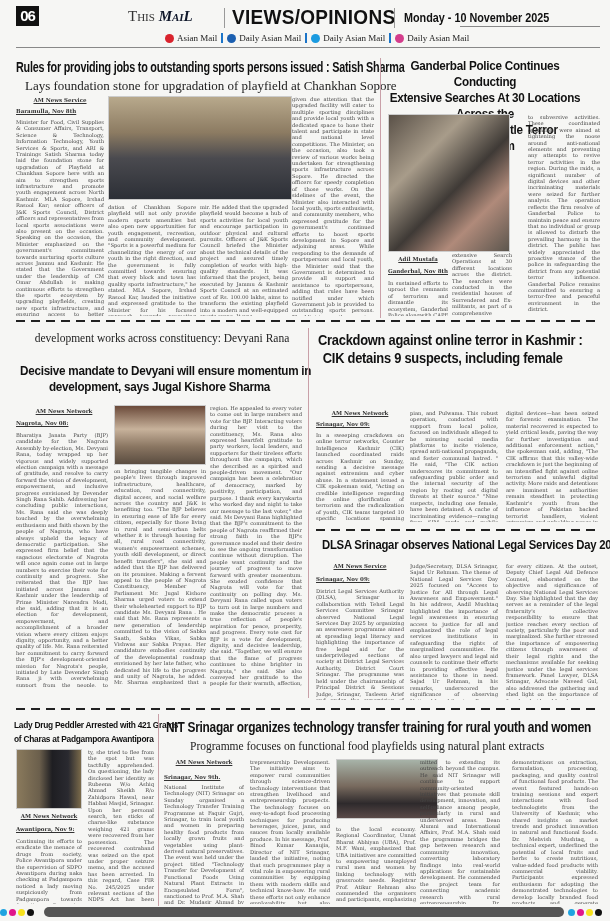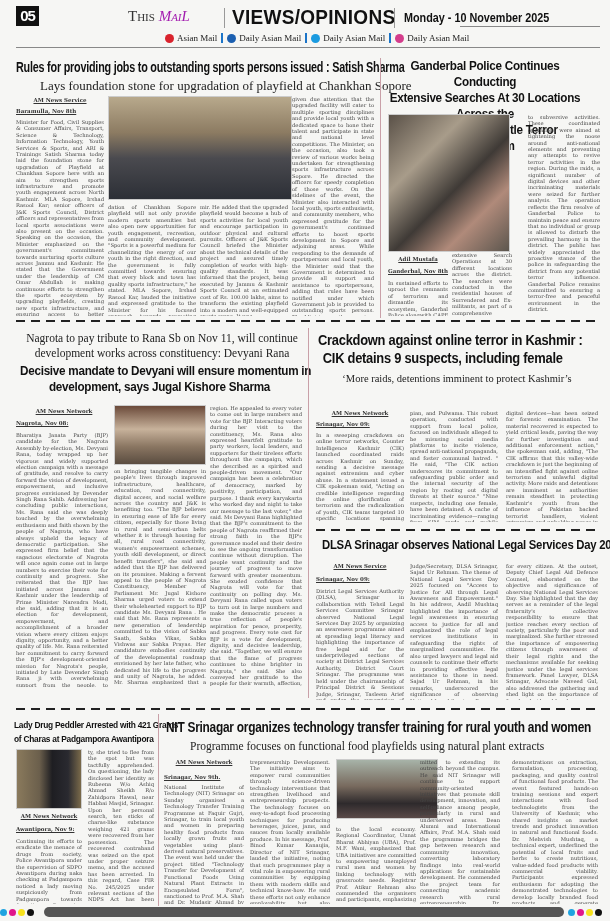--- a/index.html
+++ b/index.html
@@ -1,20 +1,20 @@
 <!DOCTYPE html>
 <html><head>
 <meta charset="utf-8">
 <style>
 *{box-sizing:border-box;margin:0;padding:0}
 body{width:610px;height:921px;background:#f6f6f4;font-family:"DejaVu Serif",serif;color:#222;overflow:hidden;position:relative}
 .abs{position:absolute}
 .pagenum{left:16px;top:6px;width:23px;height:20px;background:#111;color:#fff;font:bold 15px "Liberation Sans",sans-serif;text-align:center;line-height:20px;letter-spacing:-1px}
 .brand{left:128px;top:8px;font:15px "Liberation Serif",serif;color:#333;font-variant:small-caps}
-.brand b{color:#a21caf;font-style:italic;font-weight:normal}
+.brand b{color:#0f172a;font-style:italic;font-weight:bold}
 .vsep{top:8px;width:1px;height:20px;background:#999}
 .section{left:232px;top:6px;font:bold 20px "Liberation Sans",sans-serif;color:#111;letter-spacing:.3px;transform:scaleX(.95);transform-origin:left}
 .date{left:404px;top:11px;font:bold 12px "Liberation Sans",sans-serif;color:#111;transform:scaleX(.9);transform-origin:left}
 .hrule{height:1px;background:#888}
 .social{left:165px;top:33px;font:9px "Liberation Serif",serif;color:#222;display:flex;align-items:center;gap:2px;white-space:nowrap}
 .ic{display:inline-block;width:9px;height:9px;border-radius:50%;margin-right:1px}
 .pipe{display:inline-block;width:2px;height:10px;background:#1b74c8;margin:0 2px}
 .hl{font-family:"Liberation Sans",sans-serif;font-weight:bold;color:#111;white-space:nowrap;transform-origin:left;letter-spacing:-.3px}
 .sub{font-family:"Liberation Serif",serif;color:#222;white-space:nowrap}
 .txt{font:5.2px/6.4px "DejaVu Serif",serif;color:#444;text-align:justify;overflow:hidden}
@@ -22,21 +22,21 @@
 .dl{font:bold 5.5px "DejaVu Serif",serif;color:#333;text-decoration:underline}
 .photo{border:1px solid #ccc;overflow:hidden}
 .dash{height:2px;background:repeating-linear-gradient(90deg,#222 0 9px,transparent 9px 15px)}
 .vr{width:1px;background:#c9a0a8}
 .fbar{height:10px;background:#555;border-radius:5px}
 .dot{display:inline-block;width:7px;height:7px;border-radius:50%;margin-right:2px}
 </style>
 </head>
 <body>
 
-<div class="abs pagenum">05</div>
+<div class="abs pagenum">06</div>
 <div class="abs brand"><span>This</span> <b>MaiL</b></div>
 <div class="abs vsep" style="left:224px"></div>
 <div class="abs section">VIEWS/OPINIONS</div>
 <div class="abs vsep" style="left:394px"></div>
 <div class="abs date">Monday - 10  November 2025</div>
 <div class="abs hrule" style="left:460px;width:140px;top:26px"></div>
 <div class="abs social">
   <span class="ic" style="background:#d9232d"></span>
     <span>Asian Mail</span>
     <span class="pipe"></span>
@@ -46,21 +46,21 @@
   <span class="ic" style="background:#1b9be0"></span>
     <span>Daily Asian Mail</span>
     <span class="pipe"></span>
   <span class="ic" style="background:#d43d8c"></span>
     <span>Daily Asian Mail</span>
 </div>
 <div class="abs hrule" style="left:16px;width:584px;top:47px"></div>
 
 <div>
   <div class="abs hl" style="left:16px;top:58px;font-size:15px;transform:scaleX(.72)">Rules for providing jobs to outstanding sports persons issued : Satish Sharma</div>
-  <div class="abs sub" style="left:40px;top:78px;font-size:13px">Lays foundation stone for upgradation of playfield at Chankhan Sopore</div>
+  <div class="abs sub" style="left:25px;top:78px;font-size:13px">Lays foundation stone for upgradation of playfield at Chankhan Sopore</div>
   <div class="abs by" style="left:16px;top:97px;width:88px">AM News Service</div>
   <div class="abs dl" style="left:16px;top:108px">Baramulla, Nov 8th</div>
   <div class="abs txt" style="left:16px;top:119px;width:88px;height:197px">Minister for Food, Civil Supplies &amp; Consumer Affairs, Transport, Science &amp; Technology, Information Technology, Youth Services &amp; Sports, and ARI &amp; Trainings Satish Sharma today laid the foundation stone for upgradation of Playfield at Chankhan Sopore here with an aim to strengthen sports infrastructure and promote youth engagement across North Kashmir. MLA Sopore, Irshad Rasool Kar; senior officers of J&amp;K Sports Council, District officers and representatives from local sports associations were also present on the occasion. Speaking on the occasion, the Minister emphasized on the government's commitment towards nurturing sports culture across Jammu and Kashmir. He stated that the Government under the leadership of CM Omar Abdullah is making continuous efforts to strengthen the sports ecosystem by upgrading playfields, creating new sports infrastructure, and ensuring access to better training facilities for young athletes. He further added that the upgra-</div>
   <div class="abs photo" style="left:108px;top:96px;width:184px;height:104px;background:linear-gradient(180deg,#b8a98c 0%,#8c7b62 35%,#4a4a4f 60%,#2c2f36 100%)"></div>
   <div class="abs txt" style="left:108px;top:204px;width:88px;height:112px">dation of Chankhan Sopore playfield will not only provide modern sports amenities but also open new opportunities for youth engagement, recreation, and community development. "Sports is a powerful medium for channelizing the energy of our youth in the right direction, and the government is fully committed towards ensuring that every block and town has quality sports infrastructure," he stated. MLA Sopore, Irshad Rasool Kar, lauded the initiative and expressed gratitude to the Minister for his focused approach towards promoting sports in North Kash-</div>
   <div class="abs txt" style="left:200px;top:204px;width:88px;height:112px">mir. He added that the upgraded playfield would become a hub of sports activities for local youth and encourage participation in outdoor physical and cultural pursuits. Officers of J&amp;K Sports Council briefed the Minister about the technical details of the project and assured timely completion of works with high-quality standards. It was informed that the project, being executed by Jammu &amp; Kashmir Sports Council at an estimated cost of Rs. 100.00 lakhs, aims to transform the existing playfield into a modern and well-equipped sports arena. It was</div>
   <div class="abs txt" style="left:292px;top:96px;width:82px;height:220px">given due attention that the upgraded facility will cater to multiple sporting disciplines and provide local youth with a dedicated space to hone their talent and participate in state and national level competitions. The Minister, on the occasion, also took a review of various works being undertaken for strengthening sports infrastructure across Sopore. He directed the officers for speedy completion of those works. On the sidelines of the event, the Minister also interacted with local youth, sports enthusiasts, and community members, who expressed gratitude for the government's continued efforts to boost sports development in Sopore and adjoining areas. While responding to the demands of sportspersons and local youth, the Minister said that the Government is determined to provide all support and assistance to sportspersons, adding that rules have been notified under which Government job is provided to outstanding sports persons. The Minister, on the occasion, also watched the finals of Rahim Memorial Tournament and distributed prizes among the winner and runner up teams.</div>
 </div>
 <div class="abs vr" style="left:380px;top:58px;height:260px"></div>
 
@@ -75,21 +75,20 @@
   <div class="abs dl" style="left:388px;top:268px">Ganderbal, Nov 8th</div>
   <div class="abs txt" style="left:388px;top:280px;width:60px;height:36px">In sustained efforts to uproot the remnants of terrorism and dismantle its ecosystem, Ganderbal Police alongwith CAPF continues carrying out</div>
   <div class="abs txt" style="left:452px;top:252px;width:60px;height:64px">extensive Search Operations at 30 different locations across the district. The searches were conducted in the residential houses of Surrendered and Ex-militants, as part of a comprehensive strategy to identify and neutralize elements and networks providing support</div>
   <div class="abs txt" style="left:528px;top:114px;width:72px;height:202px">to subversive activities. These coordinated operations were aimed at tightening the noose around anti-national elements and preventing any attempts to revive terror activities in the region. During the raids, a significant number of digital devices and other incriminating materials were seized for further analysis. The operation reflects the firm resolve of Ganderbal Police to maintain peace and ensure that no individual or group is allowed to disturb the prevailing harmony in the district. The public has widely appreciated the proactive stance of the police in safeguarding the district from any potential terror influence. Ganderbal Police remains committed to ensuring a terror-free and peaceful environment in the district.</div>
 </div>
 
 <div class="abs dash" style="left:16px;top:320px;width:584px"></div>
 
 <div>
   <div class="abs sub" style="left:22px;top:331px;font-size:11.5px;line-height:15px;text-align:center;width:280px">
-    <div>Nagrota to pay tribute to Rana Sb on Nov 11, will continue</div>
     <div>development works across constituency: Devyani Rana</div>
   </div>
   <div class="abs hl" style="left:20px;top:363px;width:310px;font-size:13px;line-height:16px;text-align:center;transform:scaleX(.9)">
     <div>Decisive mandate to Devyani will ensure momentum in</div>
     <div>development, says Jugal Kishore Sharma</div>
   </div>
   <div class="abs by" style="left:16px;top:408px;width:96px">AM News Network</div>
   <div class="abs dl" style="left:16px;top:420px">Nagrota, Nov 08:</div>
   <div class="abs txt" style="left:16px;top:432px;width:92px;height:255px">Bharatiya Janata Party (BJP) candidate for the Nagrota Assembly by-election, Ms. Devyani Rana, today wrapped up her vigorous and widely supported election campaign with a message of gratitude, and resolve to carry forward the vision of development, empowerment, and inclusive progress envisioned by Devender Singh Rana Sahib. Addressing her concluding public interactions, Ms. Rana said she was deeply touched by the overwhelming enthusiasm and faith shown by the people of Nagrota, who have always upheld the legacy of democratic participation. She expressed firm belief that the sagacious electorate of Nagrota will once again come out in large numbers to exercise their vote for continuity and progress. She reiterated that the BJP has initiated across Jammu and Kashmir under the leadership of Prime Minister Narendra Modi, she said, adding that it is an election for development, empowerment, and accomplishment of a broader vision where every citizen enjoys dignity, opportunity, and a better quality of life. Ms. Rana reiterated her commitment to carry forward the BJP's development-oriented mission for Nagrota's people, initiated by Late Devender Singh Rana ji with overwhelming support from the people, to transform the constituency into a hub of progress, eco tourism and economic to create better livelihood opportunities for all. She said the BJP's governance model has focused</div>
   <div class="abs photo" style="left:114px;top:405px;width:92px;height:60px;background:linear-gradient(180deg,#6b4a3a 0%,#c7b29b 40%,#8a7662 70%,#5a4c40 100%)"></div>
@@ -97,21 +96,20 @@
   <div class="abs txt" style="left:210px;top:405px;width:92px;height:282px">region. He appealed to every voter to come out in large numbers and vote for the BJP. Interacting voters during her visit to the constituency, Ms. Rana also expressed heartfelt gratitude to party workers, local leaders, and supporters for their tireless efforts throughout the campaign, which she described as a spirited and people-driven movement. "Our campaign has been a celebration of democracy, marked by positivity, participation, and purpose. I thank every karyakarta who worked day and night to take our message to the last voter," she said. Ms Devyani Rana highlighted that the BJP's commitment to the people of Nagrota reaffirmed their strong faith in the BJP's governance model and their desire to see the ongoing transformation continue without disruption. The people want continuity and the journey of progress to move forward with greater momentum. She exuded confidence that Nagrota will vote for that continuity on polling day. Ms. Devyani Rana called upon voters to turn out in large numbers and make the democratic process a true reflection of people's aspiration for peace, prosperity, and progress. Every vote cast for BJP is a vote for development, dignity, and decisive leadership, she said. "Together, we will ensure that the flame of progress continues to shine brighter in Nagrota," she said. She also conveyed her gratitude to the people for their warmth, affection, and trust, reaffirming her commitment to serve with honesty, humility, and commitment. "Nagrota's story is one of potential and promise — and together, we</div>
 </div>
 <div class="abs vr" style="left:308px;top:328px;height:370px"></div>
 
 <div>
   <div class="abs hl" style="left:318px;top:331px;width:290px;font-size:15px;line-height:18px;text-align:center;transform:scaleX(.86)">
     <div>Crackdown against online terror in Kashmir :</div>
     <div>CIK detains 9 suspects, including female</div>
   </div>
   <div class="abs sub" style="left:316px;top:372px;width:282px;font-size:10.5px;line-height:14px;text-align:center">
-    <div>‘More raids, detentions imminent to  protect Kashmir’s</div>
   </div>
   <div class="abs by" style="left:316px;top:410px;width:88px">AM News Network</div>
   <div class="abs dl" style="left:316px;top:421px">Srinagar, Nov 09:</div>
   <div class="abs txt" style="left:316px;top:432px;width:88px;height:90px">In a sweeping crackdown on online terror networks, Counter Intelligence Kashmir (CIK) launched coordinated raids across Kashmir on Sunday, sending a decisive message against extremism and cyber abuse. In a statement issued a CIK spokesman said, "Acting on credible intelligence regarding the online glorification of terrorism and the radicalization of youth, CIK teams targeted 10 specific locations spanning Srinagar, Kulgam, Baramulla, Sho-</div>
   <div class="abs txt" style="left:410px;top:410px;width:88px;height:112px">pian, and Pulwama. This robust operation, conducted with support from local police, focused on individuals alleged to be misusing social media platforms to incite violence, spread anti-national propaganda, and foster communal hatred. " He said, "The CIK action underscores its commitment to safeguarding public order and the internal security of the region by rooting out digital threats at their source." "Nine suspects, including one female, have been detained. A cache of incriminating evidence—ranging from SIM cards and mobile phones to tablets and a variety of</div>
   <div class="abs txt" style="left:506px;top:410px;width:92px;height:112px">digital devices—has been seized for forensic examination. The material recovered is expected to yield critical leads, paving the way for further investigation and additional enforcement action," the spokesman said, adding, "The CIK affirms that this valley-wide crackdown is just the beginning of an intensified fight against online terrorism and unlawful digital activity. More raids and detentions are imminent as authorities remain steadfast in protecting Kashmir's youth from the influence of Pakistan backed terrorist handlers, violent extremism and upholding peace in the Valley."</div>
 </div>
 
 <div class="abs dash" style="left:316px;top:529px;width:284px"></div>
 

